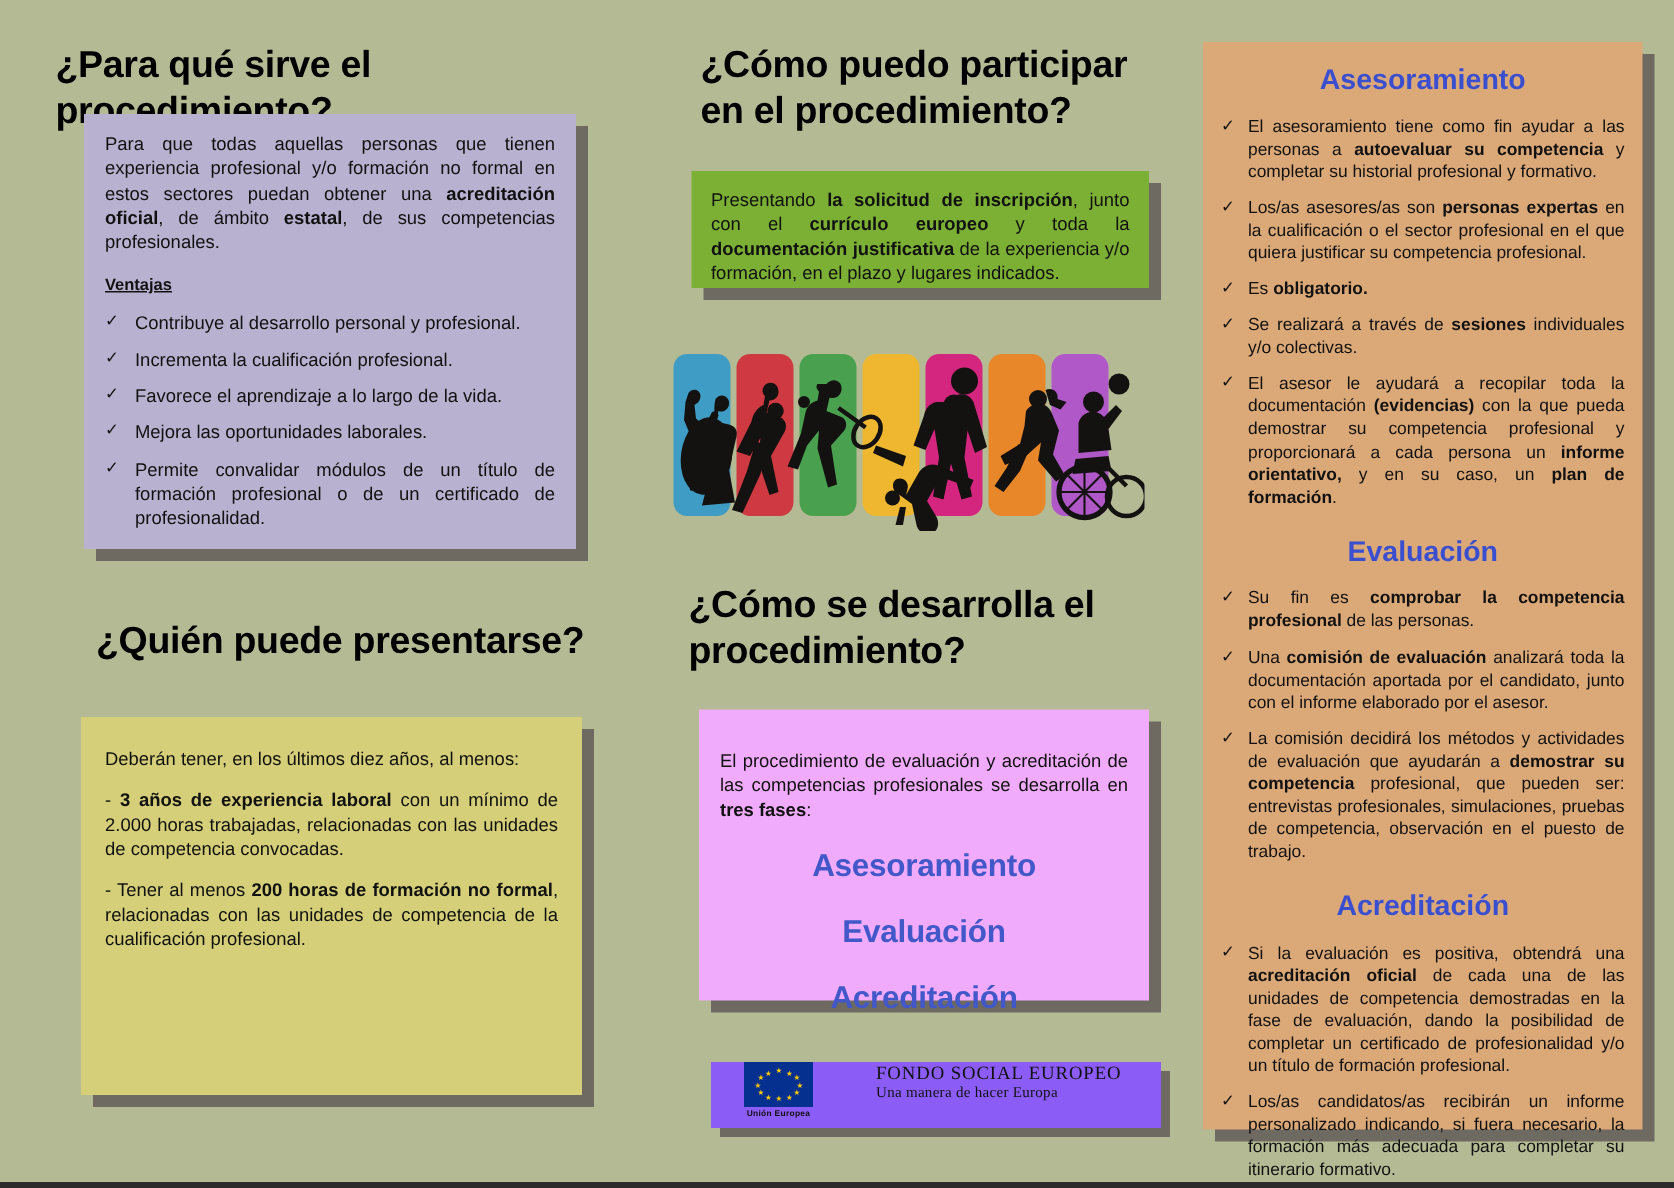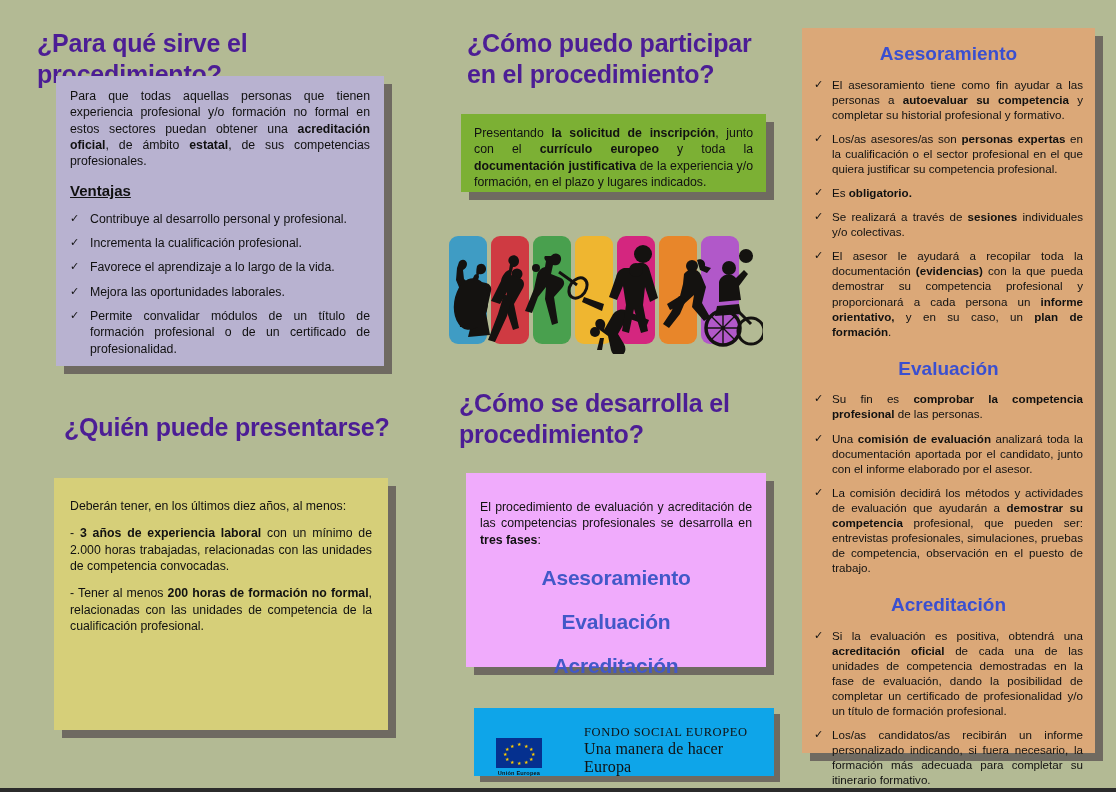--- a/index.html
+++ b/index.html
@@ -9,21 +9,21 @@
     font-family:"Liberation Sans", sans-serif;
     overflow:hidden;
     position:relative;
     border-bottom:4px solid #2b2b2b;
     box-sizing:border-box;
   }
   .page{position:absolute;inset:0;}
 
   
   .heading{
-    color:#4c1d95;
+    color:#000000;
     font-weight:bold;
     font-size:25px;
     line-height:1.22;
     letter-spacing:-0.2px;
   }
   .shadowbox{
     position:absolute;
     box-shadow:8px 8px 0 0 #6f6a61;
     box-sizing:border-box;
     font-size:12.3px;
@@ -48,21 +48,21 @@
     line-height:1.38;
     color:#111;
   }
   .chk .txt{flex:1;text-align:justify;}
 
   .uline{
     font-weight:bold;
     text-decoration:underline;
     display:inline-block;
     margin:0 0 10px 0;
-    font-size:15px;
+    font-size:11px;
   }
 
   
   #h-para-que{position:absolute;left:37px;top:28px;width:400px;}
   #box-purple{
     left:56px;top:76px;width:328px;height:290px;
     background:#b8b2d0;
     padding:12px 14px 10px 14px;
   }
   #h-quien{position:absolute;left:64px;top:412px;width:380px;}
@@ -92,37 +92,37 @@
     color:#4258c8;
     font-weight:bold;
     font-size:21px;
     text-align:center;
     margin-top:16px;
     letter-spacing:-0.2px;
   }
 
   
   #eu-strip{
-    position:absolute;left:474px;top:708px;width:300px;height:68px;
-    background:#0ea5e9;
+    position:absolute;left:474px;top:708px;width:300px;height:44px;
+    background:#8b5cf6;
     box-shadow:6px 6px 0 0 #6f6a61;
-    display:flex;align-items:flex-end;
+    display:flex;align-items:flex-start;
   }
   #eu-flag-wrap{margin-left:22px;text-align:center;}
   #eu-flag{
     width:46px;height:30px;background:#05308f;position:relative;
     margin:0 auto;
   }
   #eu-flag .star{
     position:absolute;color:#ffcc00;font-size:5px;line-height:5px;
   }
   #eu-ue-label{font-size:5.6px;font-weight:bold;color:#111;margin-top:2px;letter-spacing:0.2px;}
   #eu-text{margin-left:42px;font-family:"Liberation Serif", serif;color:#111;}
   #eu-line1{font-size:12.5px;letter-spacing:0.6px;}
-  #eu-line2{font-size:16px;letter-spacing:0.2px;}
+  #eu-line2{font-size:10px;letter-spacing:0.2px;}
 
   
   #box-right{
     left:802px;top:28px;width:293px;height:725px;
     background:#dba878;
     padding:10px 12px 10px 12px;
     font-size:11.6px;
     line-height:1.3;
   }
   #box-right .sect-title{

